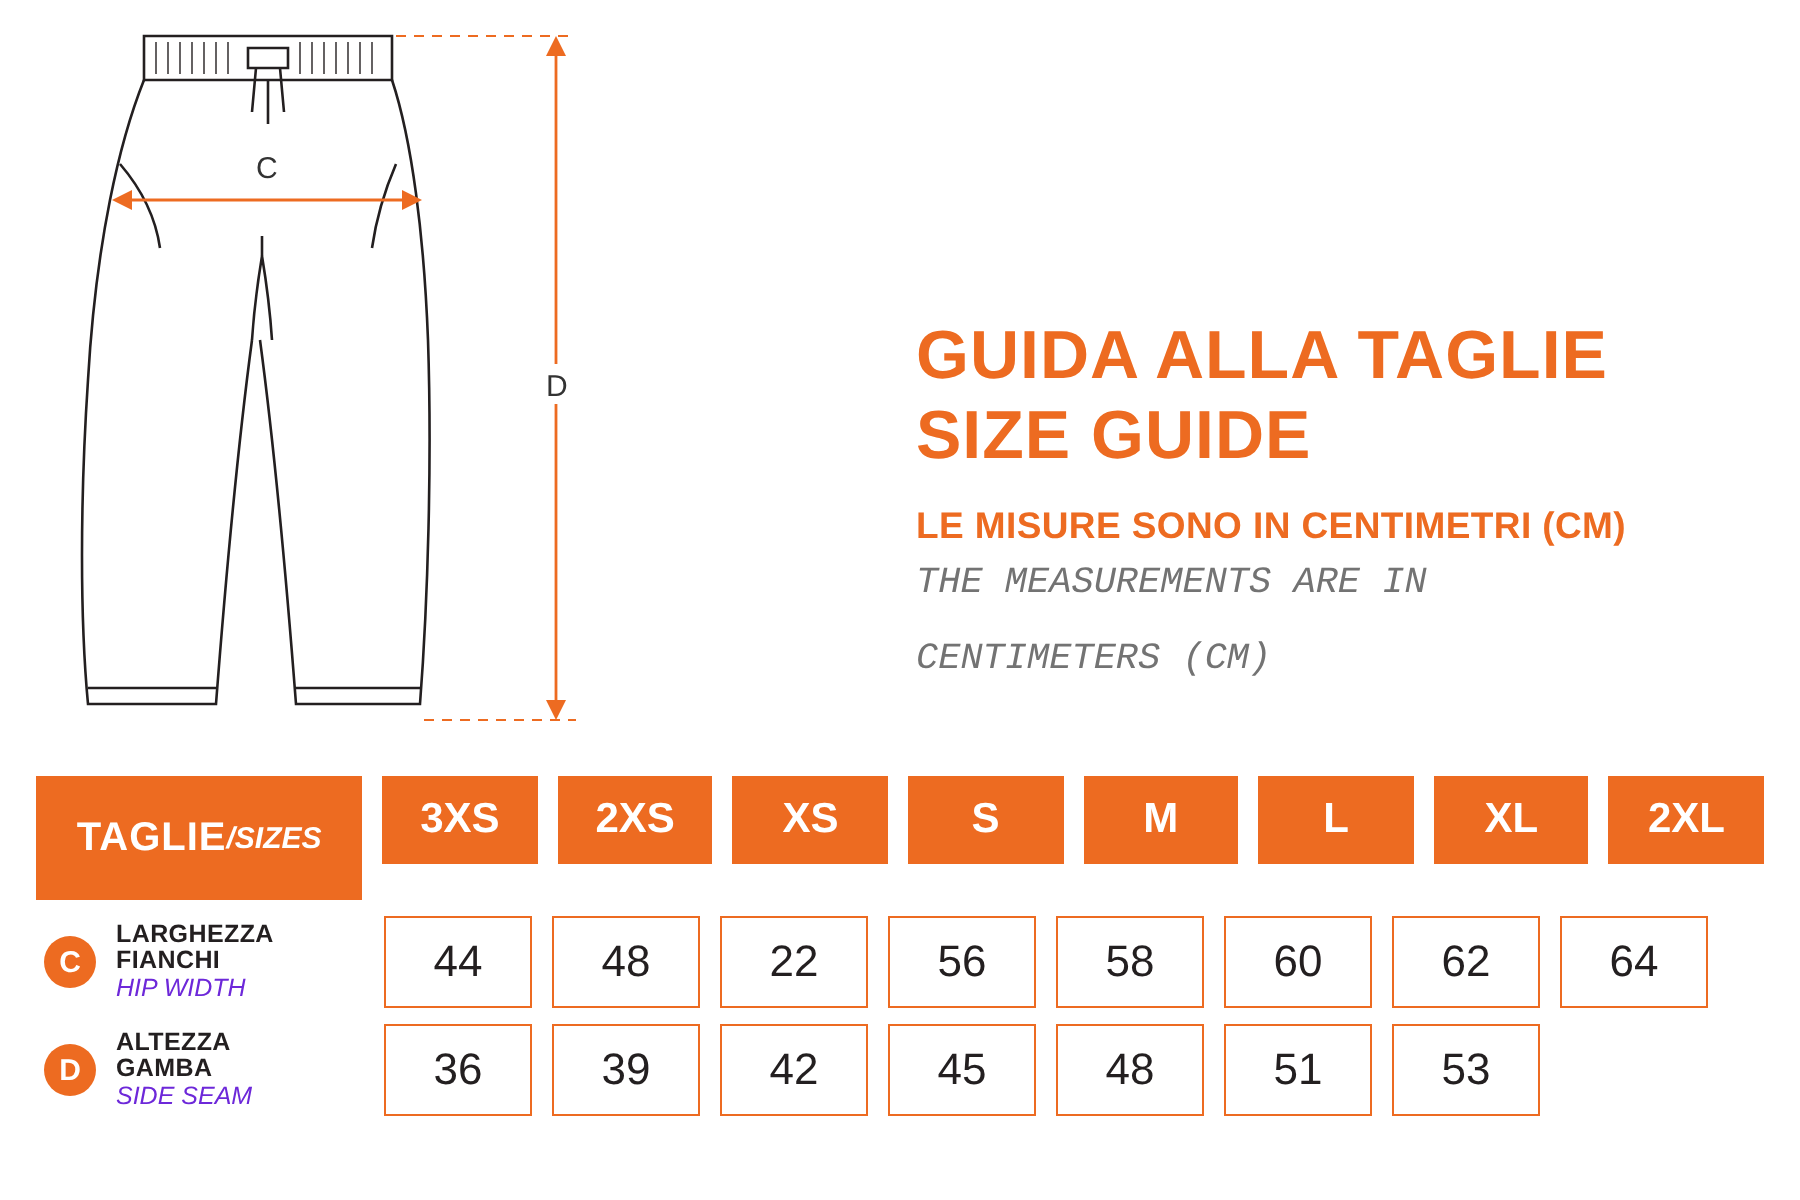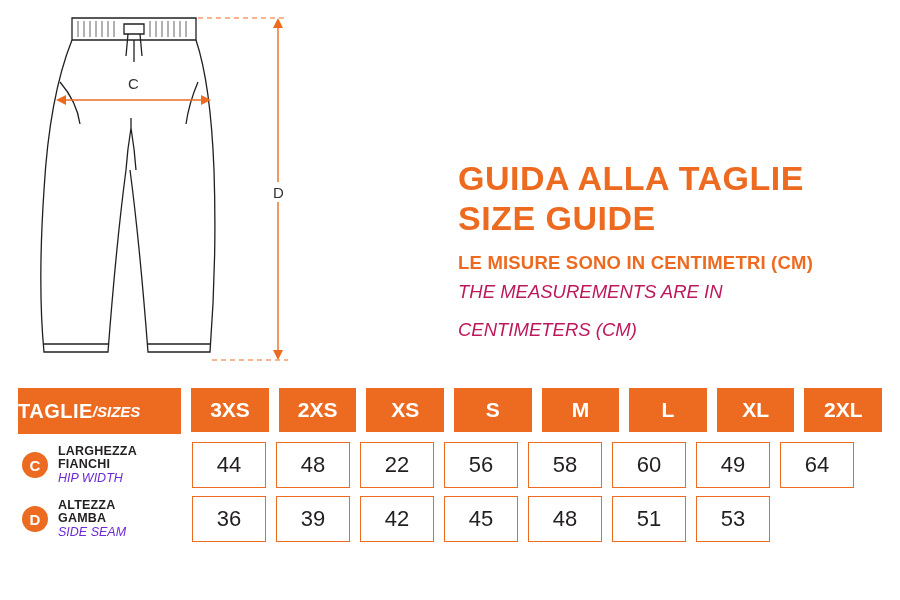--- a/index.html
+++ b/index.html
@@ -51,50 +51,51 @@
     font-family: "Liberation Sans", sans-serif;
     font-weight: bold;
     font-size: 18.5px;
     line-height: 26px;
     color: #ED6B21;
     margin-top: 12px;
     letter-spacing: 0.2px;
     white-space: nowrap;
   }
   .subtitle-lower {
-    font-family: Liberation Sans, sans-serif;
+    font-family: Liberation Mono, monospace;
     font-style: italic;
     font-size: 18.5px;
     line-height: 24px;
-    color: #be185d;
+    color: #737373;
     margin-top: 4px;
   }
 
   
   #size-table {
     position: absolute;
     left: 18px;
     top: 388px;
     width: 864px;
   }
   .trow {
     display: flex;
     align-items: stretch;
     margin-bottom: 8px;
   }
   .trow:last-child { margin-bottom: 0; }
 
   
   .hdr-label {
     width: 164px;
-    height: 46px;
+    height: 62px;
     background: #ED6B21;
     color: #ffffff;
     display: flex;
     align-items: center;
+    justify-content: center;
     box-sizing: border-box;
   }
   .hdr-label .t1 {
     font-weight: bold;
     font-size: 20px;
     letter-spacing: 0.5px;
   }
   .hdr-label .t2 {
     font-weight: bold;
     font-style: italic;
@@ -264,21 +265,21 @@
         <div class="label-it">FIANCHI</div>
         <div class="label-en">HIP WIDTH</div>
       </div>
     </div>
     <div class="val-cell">44</div>
     <div class="val-cell">48</div>
     <div class="val-cell">22</div>
     <div class="val-cell">56</div>
     <div class="val-cell">58</div>
     <div class="val-cell">60</div>
-    <div class="val-cell">49</div>
+    <div class="val-cell">62</div>
     <div class="val-cell">64</div>
   </div>
 
   <div class="trow">
     <div class="row-label">
       <div class="badge">D</div>
       <div class="label-text">
         <div class="label-it">ALTEZZA</div>
         <div class="label-it">GAMBA</div>
         <div class="label-en">SIDE SEAM</div>

